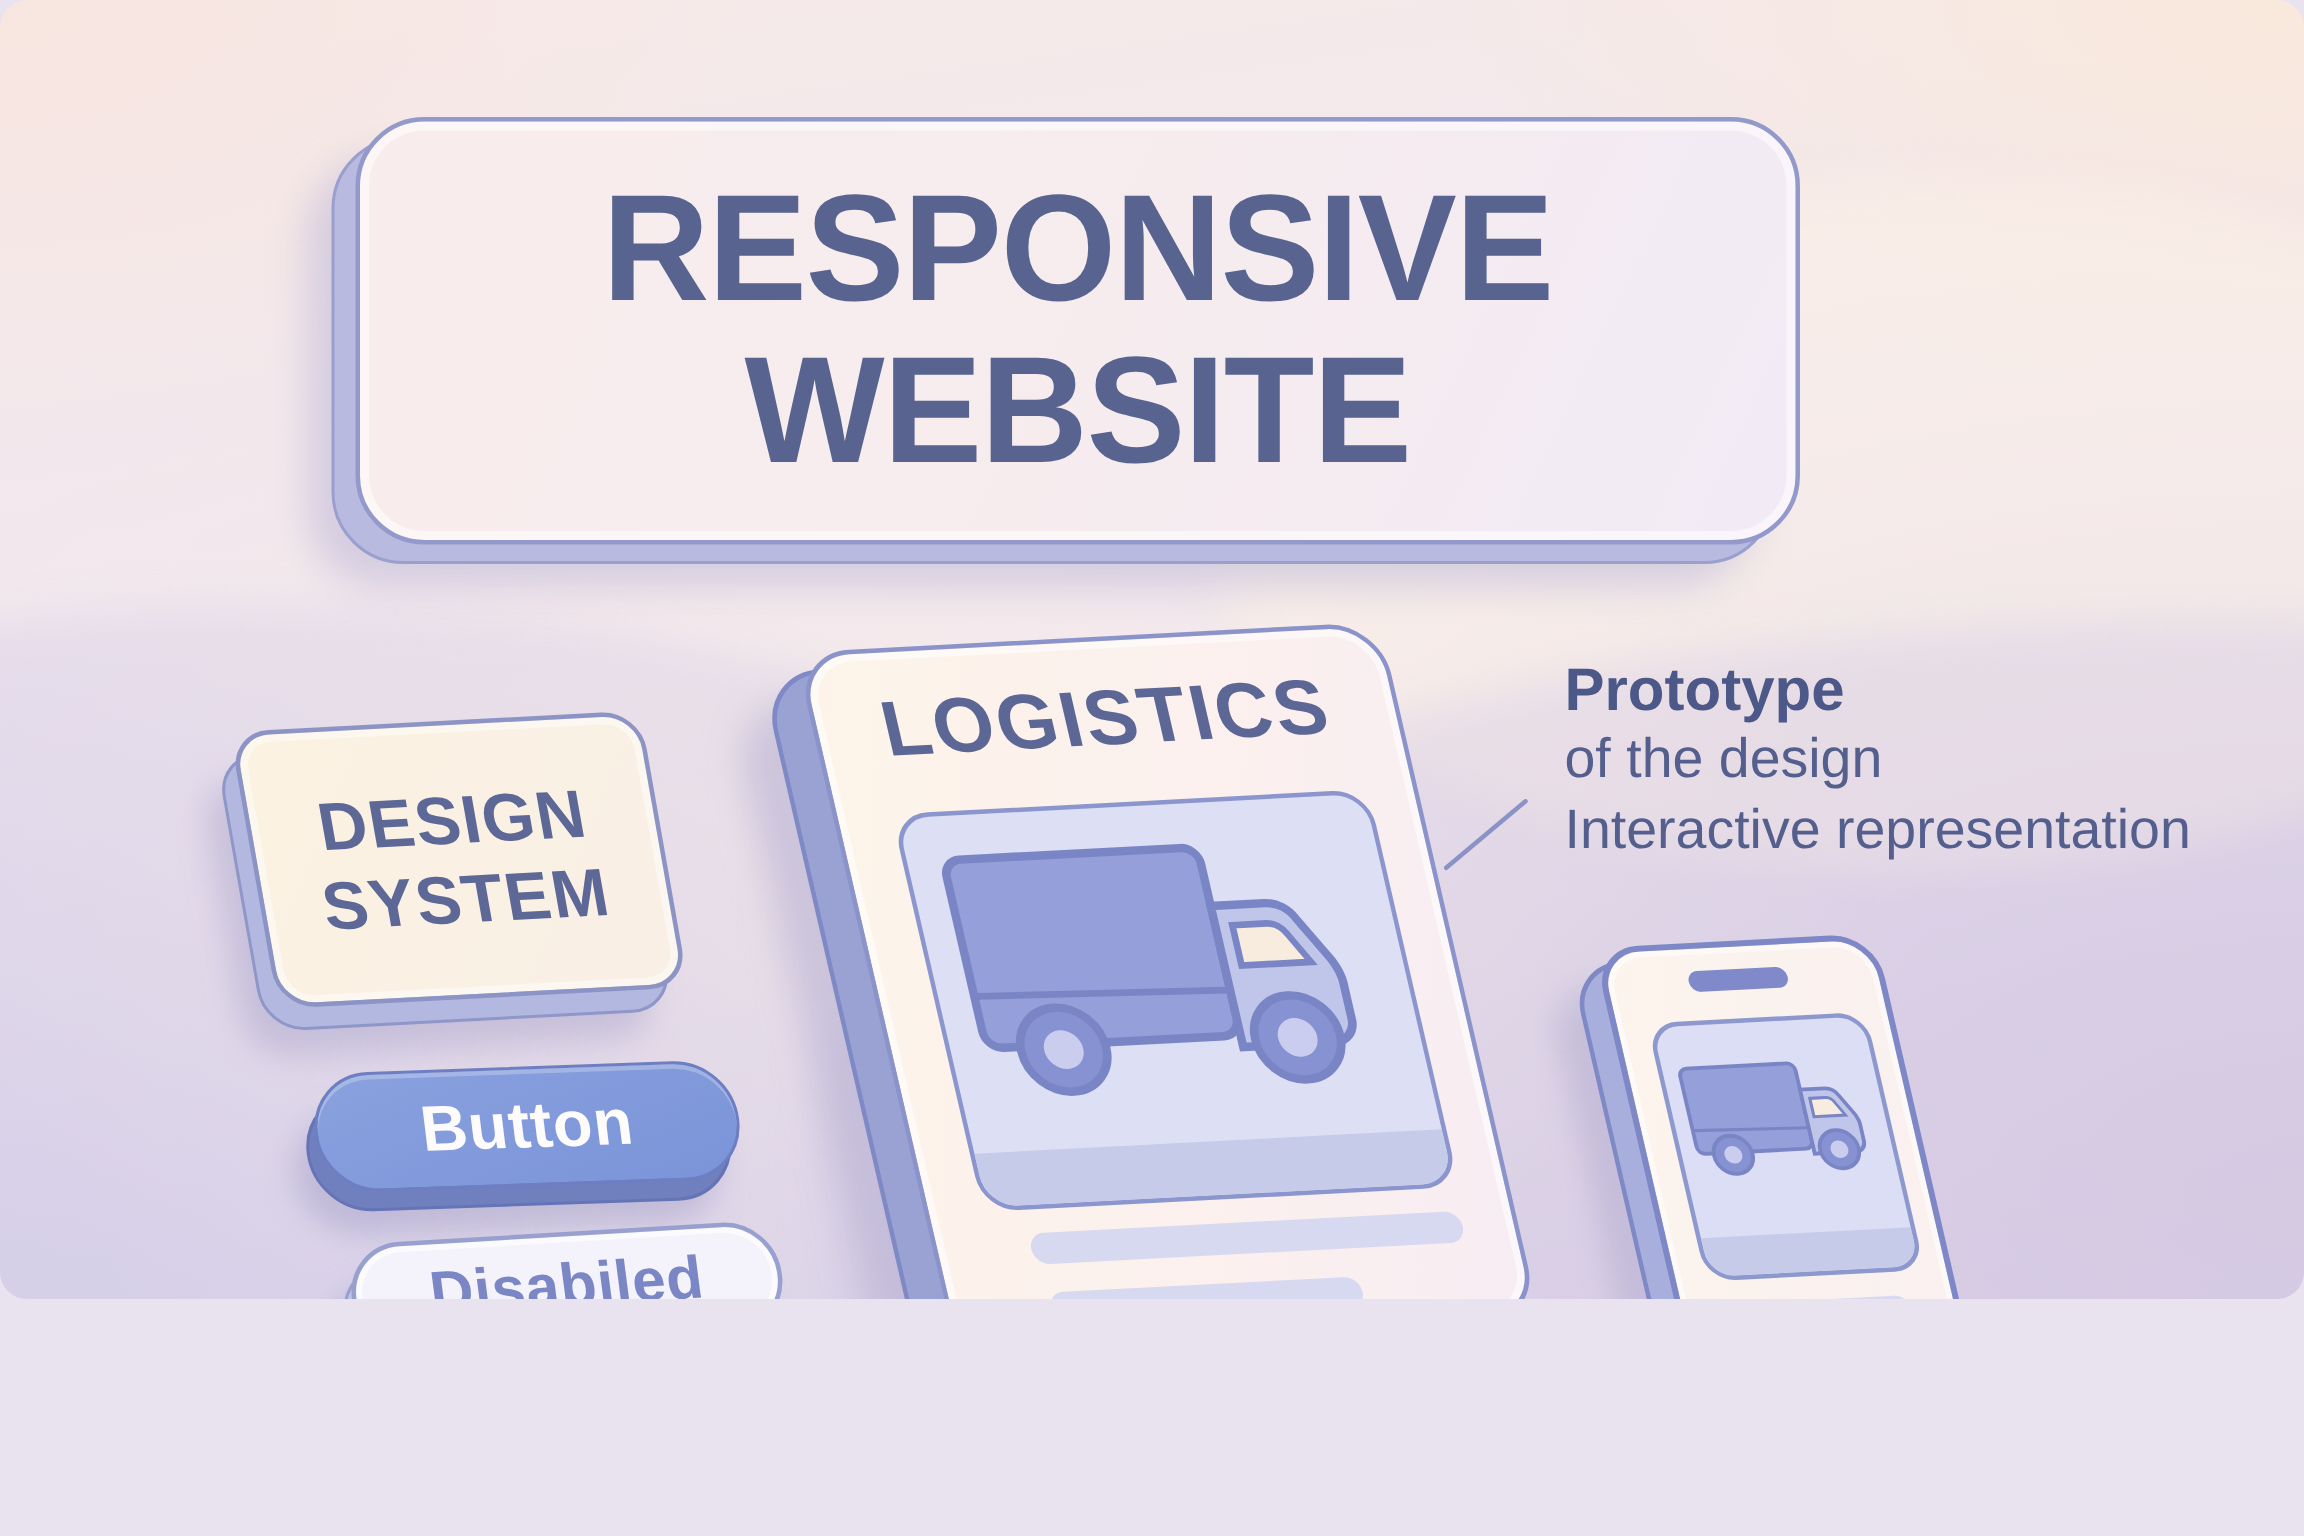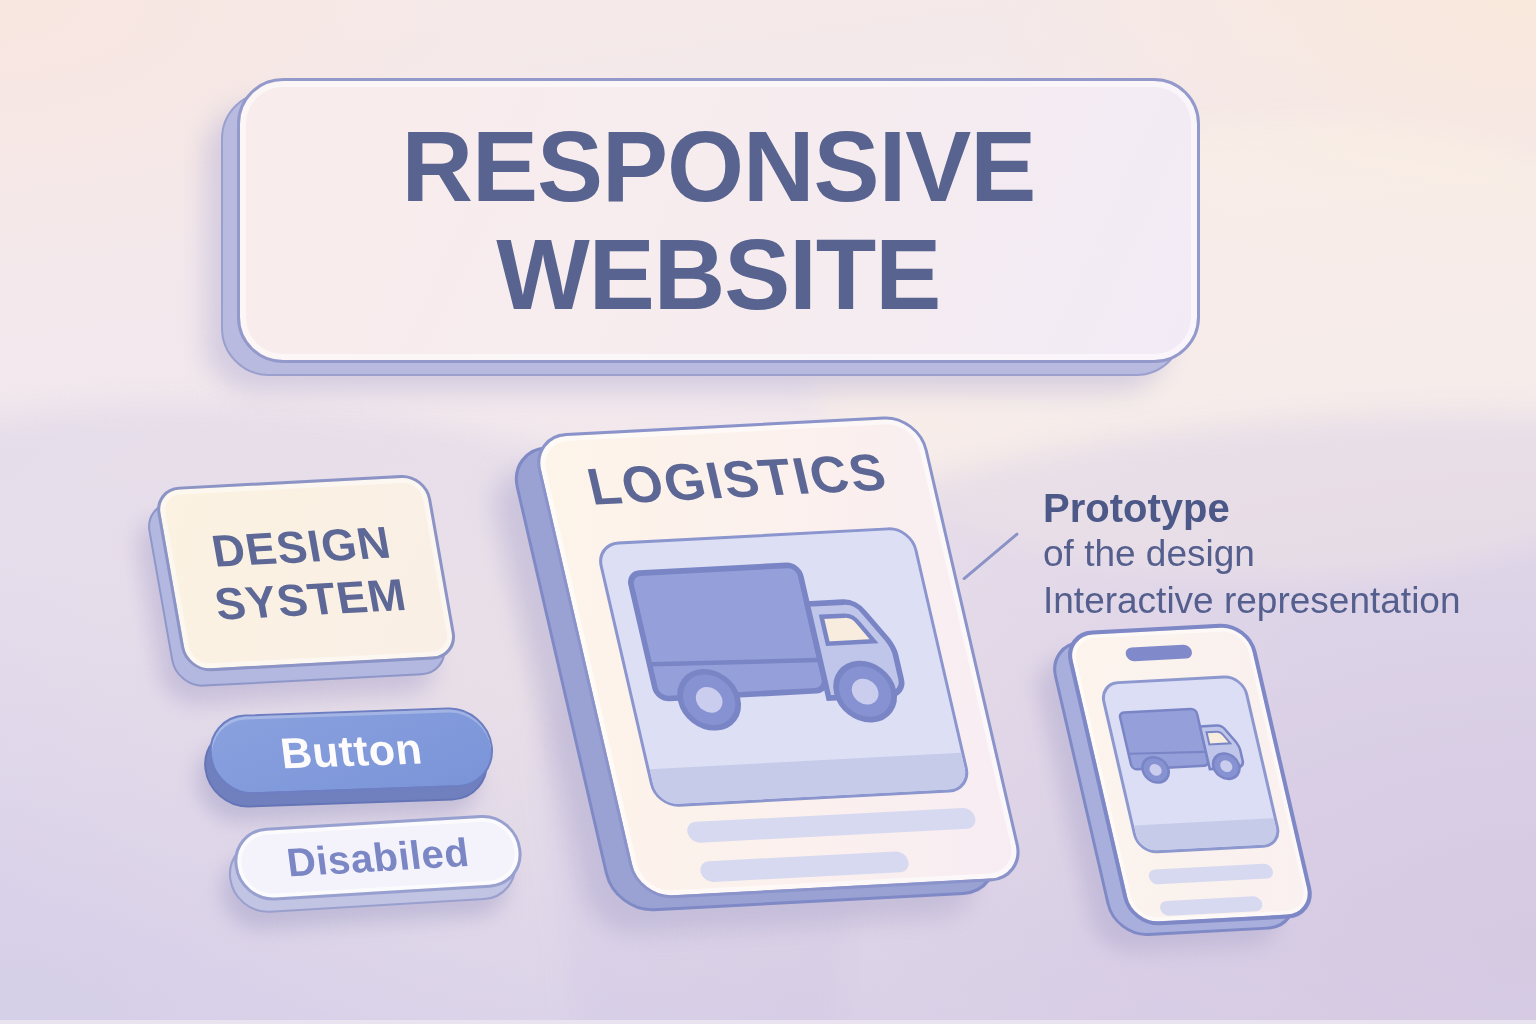--- a/index.html
+++ b/index.html
@@ -1,25 +1,26 @@
 <!DOCTYPE html>
 <html><head>
 <meta charset="utf-8">
 <style>
   html,body{margin:0;padding:0;background:#e9e2ef;}
   .stage{
-    position:relative; width:1536px; height:1020px; overflow:hidden;
+    position:relative; width:1536px; height:866px; overflow:hidden;
     font-family:"Liberation Sans", sans-serif;
     background:
       radial-gradient(820px 420px at 100% 0%, rgba(250,232,219,.95), rgba(250,232,219,0) 68%),
       radial-gradient(700px 380px at 0% 0%, rgba(248,229,223,.9), rgba(248,229,223,0) 70%),
       radial-gradient(1000px 520px at 38% 66%, rgba(251,238,229,.6), rgba(251,238,229,0) 72%),
       radial-gradient(1000px 620px at 0% 100%, rgba(213,206,233,.75), rgba(213,206,233,0) 75%),
       radial-gradient(1200px 720px at 100% 92%, rgba(215,201,224,.8), rgba(215,201,224,0) 78%),
       linear-gradient(172deg, #f6eae8 0%, #efe6f0 52%, #e0d8eb 100%);
+    border-radius: 18px;
   }
   .wave{position:absolute; z-index:0; filter:blur(14px);}
   .wave-a{left:-240px; top:410px; width:1100px; height:800px;
     background:rgba(206,199,229,.30); border-radius:48% 52% 0 0 / 170px 230px 0 0; transform:rotate(5deg);}
   .wave-b{right:-320px; top:430px; width:1300px; height:820px;
     background:rgba(204,195,226,.32); border-radius:50% 50% 0 0 / 260px 150px 0 0; transform:rotate(-7deg);}
   .wave-c{right:-220px; top:120px; width:950px; height:460px;
     background:rgba(252,240,230,.55); border-radius:50% 50% 50% 50% / 50% 50% 50% 50%;}
 
   
@@ -103,21 +104,21 @@
   .phone-speaker{position:absolute; left:54px; top:15px; width:66px; height:14px;
     border-radius:8px; background:#8089c9;}
   .phone-screen{position:absolute; left:20px; top:48px; width:140px; height:168px;
     background:#dcdef5; border:3px solid #8d98cf; border-radius:20px; overflow:hidden;}
   .screen-ground{position:absolute; left:0; right:0; bottom:0; height:26px; background:#c6cbe9;}
   .screen-truck{position:absolute; left:8px; top:26px; width:124px; height:78px;}
   .p-bar1{left:26px; top:238px; width:124px; height:15px;}
   .p-bar2{left:30px; top:270px; width:102px; height:15px;}
 
   
-  .annotation{position:absolute; left:1043px; top:438px; z-index:4;margin-top:48px;}
+  .annotation{position:absolute; left:1043px; top:438px; z-index:4;}
   .annotation-heading{color:#4c5888; font-weight:700; font-size:40px; line-height:1.1;}
   .annotation-line{color:#545f8e; font-weight:400; font-size:37px; line-height:1.28;}
   .callout-line{position:absolute; left:963px; top:578px; width:72px; height:3px;
     background:#8a92c6; transform:rotate(-40deg); transform-origin:0 50%; z-index:4; border-radius:2px;}
 </style>
 </head>
 <body>
 
 <div class="stage">
 

